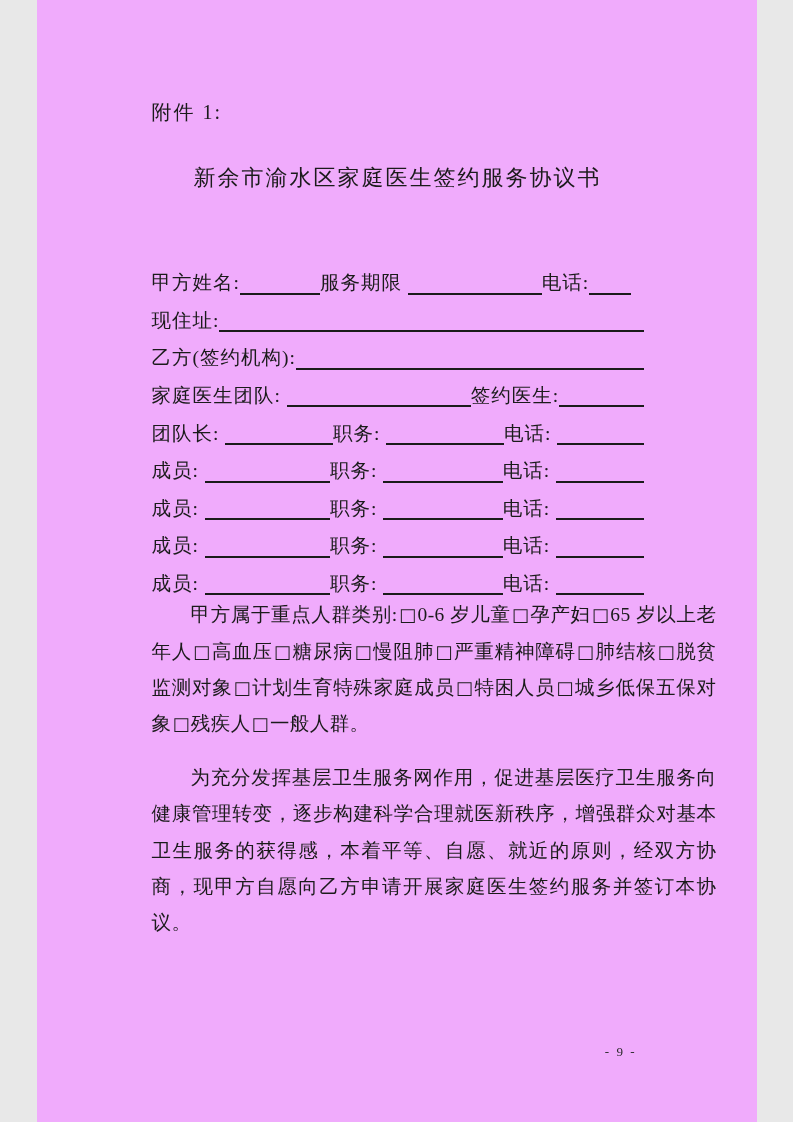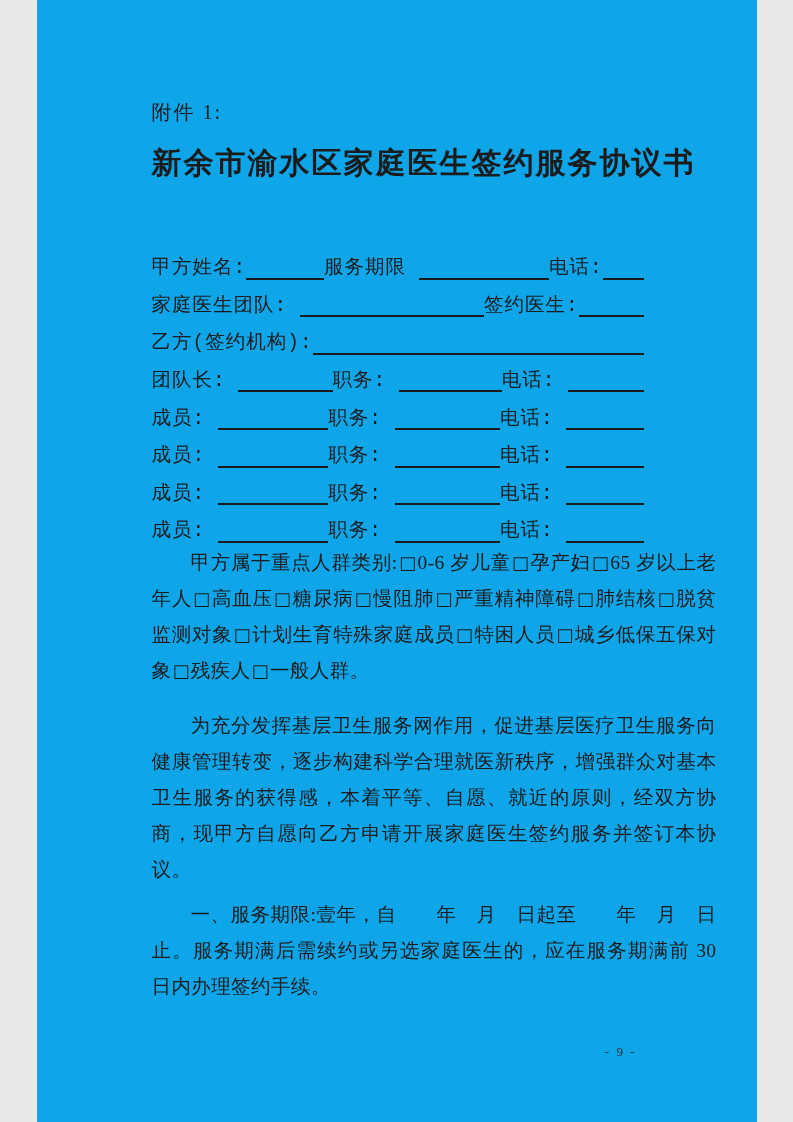--- a/index.html
+++ b/index.html
@@ -1,49 +1,49 @@
 <!DOCTYPE html>
 <html><head>
 <meta charset="utf-8">
 <style>
   html,body{margin:0;padding:0;background:#e8e8e8;}
   .page{
     position:relative;
     width:720px;height:1122px;
     margin:0 auto;
-    background:#0ea5e9;
+    background:#f0abfc;
     box-sizing:border-box;
     padding:100px 113px 12px 115px;
     overflow:hidden;
     font-family:"Liberation Serif","DejaVu Serif",serif;
     color:#1b1b1b;
   }
   .attachment{
     font-size:20px;
     letter-spacing:2px;
     line-height:24px;
   }
   .title{
-    margin:20px 0 0 0;
-    font-size:30px;
-    font-weight:bold;
+    margin:35px 0 0 0;
+    font-size:22px;
+    font-weight:normal;
     line-height:38px;
     text-align:center;
     letter-spacing:2px;
     white-space:nowrap;
   }
   .form{margin-top:60px;}
   .form-row{
     display:flex;
     align-items:flex-end;
     height:37.6px;
     font-size:19.5px;
     letter-spacing:1px;
   }
-  .lbl{white-space:pre;line-height:1.15;font-family:Liberation Mono, monospace;}
+  .lbl{white-space:pre;line-height:1.15;}
   .blank{
     display:inline-block;
     height:1.12em;
     border-bottom:2px solid #1b1b1b;
   }
   .blank.fill{flex:1;}
   .para{
     width:565px;
     margin:0;
     font-size:19.5px;
@@ -81,27 +81,31 @@
   <div class="form" id="form-rows">
       <div class="form-row">
         <span class="lbl">甲方姓名:</span>
         <span class="blank" style="width: 80px;"></span>
         <span class="lbl">服务期限 </span>
         <span class="blank" style="width: 134px;"></span>
         <span class="lbl">电话:</span>
         <span class="blank" style="width: 42px;"></span>
       </div>
       <div class="form-row">
-        <span class="lbl">家庭医生团队: </span>
-        <span class="blank" style="width: 184px;"></span>
-        <span class="lbl">签约医生:</span>
+        <span class="lbl">现住址:</span>
         <span class="blank fill"></span>
       </div>
       <div class="form-row">
         <span class="lbl">乙方(签约机构):</span>
+        <span class="blank fill"></span>
+      </div>
+      <div class="form-row">
+        <span class="lbl">家庭医生团队: </span>
+        <span class="blank" style="width: 184px;"></span>
+        <span class="lbl">签约医生:</span>
         <span class="blank fill"></span>
       </div>
       <div class="form-row">
         <span class="lbl">团队长: </span>
         <span class="blank" style="width: 110px;"></span>
         <span class="lbl">职务: </span>
         <span class="blank" style="width: 120px;"></span>
         <span class="lbl">电话: </span>
         <span class="blank" style="width: 88px;"></span>
       </div>
@@ -136,16 +140,15 @@
         <span class="blank" style="width: 120px;"></span>
         <span class="lbl">电话: </span>
         <span class="blank" style="width: 88px;"></span>
       </div>
     </div>
 
   <p class="para" id="cb-para"><span>甲方属于重点人群类别:</span><span id="cb-items"><span class="cbx">□</span><span>0-6 岁儿童</span><span class="cbx">□</span><span>孕产妇</span><span class="cbx">□</span><span>65 岁以上老年人</span><span class="cbx">□</span><span>高血压</span><span class="cbx">□</span><span>糖尿病</span><span class="cbx">□</span><span>慢阻肺</span><span class="cbx">□</span><span>严重精神障碍</span><span class="cbx">□</span><span>肺结核</span><span class="cbx">□</span><span>脱贫监测对象</span><span class="cbx">□</span><span>计划生育特殊家庭成员</span><span class="cbx">□</span><span>特困人员</span><span class="cbx">□</span><span>城乡低保五保对象</span><span class="cbx">□</span><span>残疾人</span><span class="cbx">□</span><span>一般人群</span></span><span>。</span></p>
 
   <p class="para" id="para-purpose">为充分发挥基层卫生服务网作用，促进基层医疗卫生服务向健康管理转变，逐步构建科学合理就医新秩序，增强群众对基本卫生服务的获得感，本着平等、自愿、就近的原则，经双方协商，现甲方自愿向乙方申请开展家庭医生签约服务并签订本协议。</p>
 
-  <p class="para" id="para-term">一、服务期限:壹年，自　　年　月　日起至　　年　月　日止。服务期满后需续约或另选家庭医生的，应在服务期满前 30 日内办理签约手续。</p>
 
   <div class="pagenum">- 9 -</div>
 </div>
 
 </body></html>

